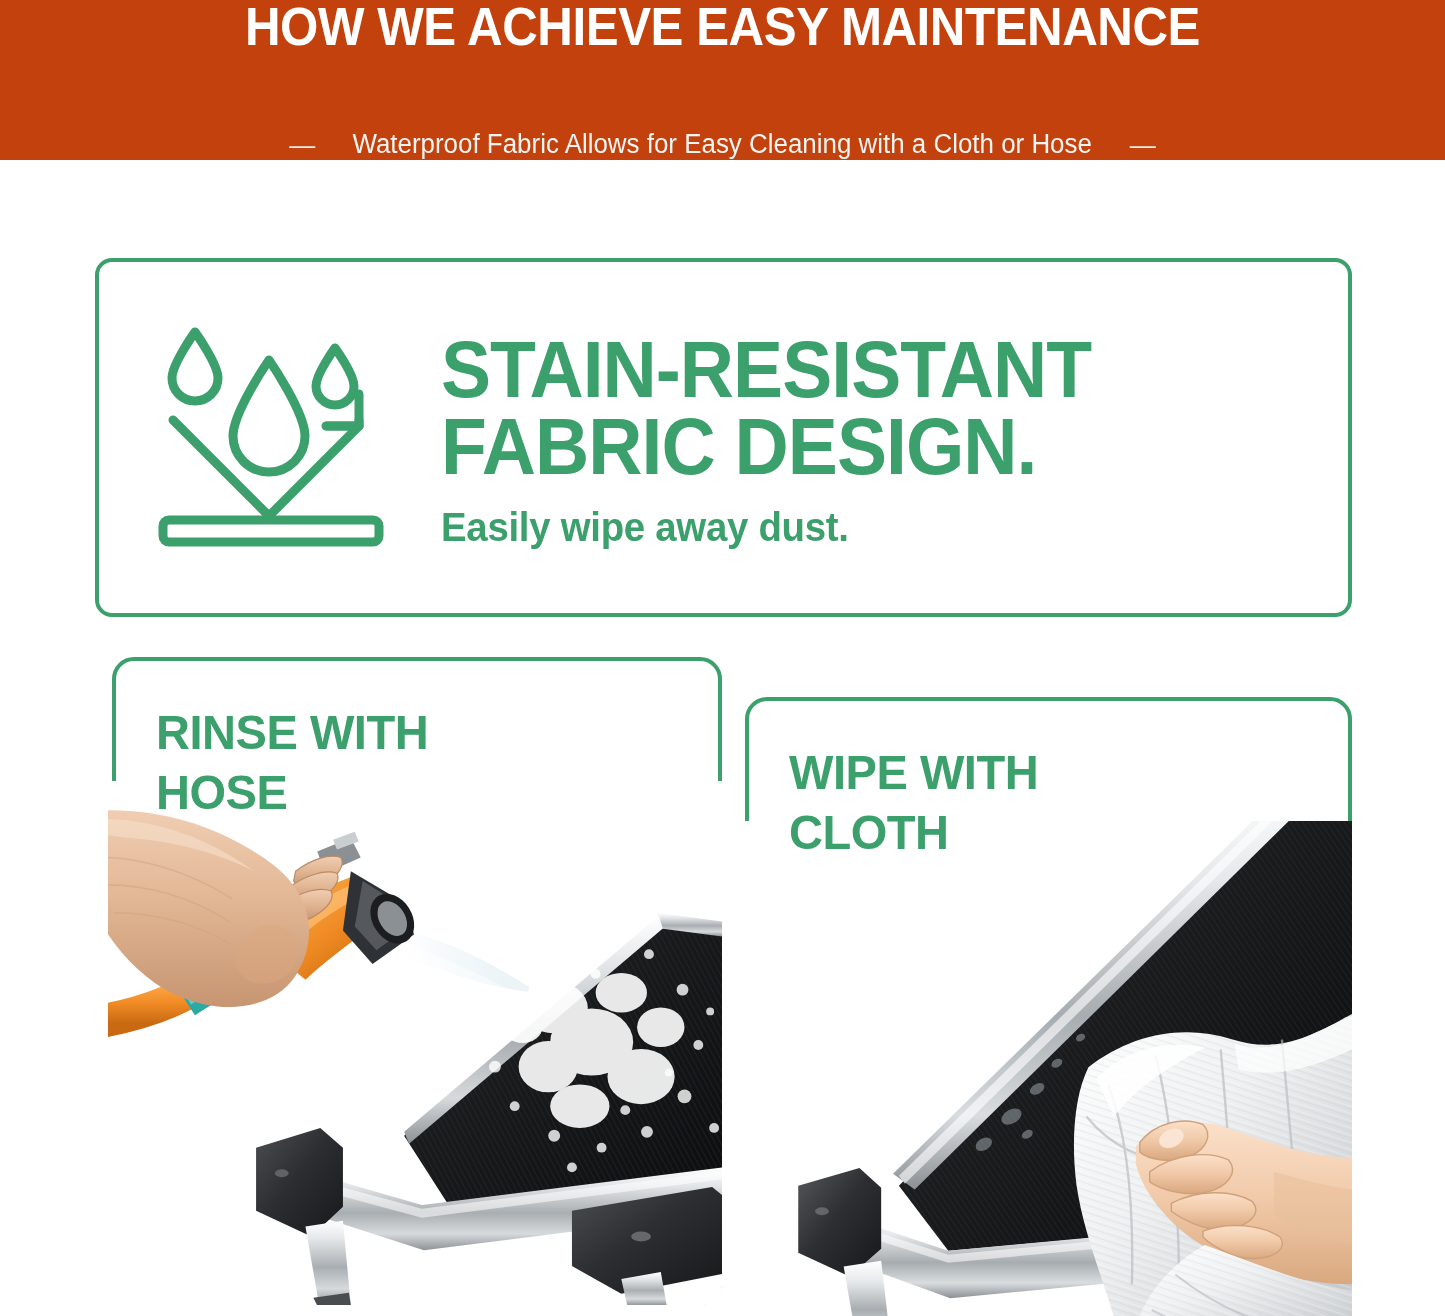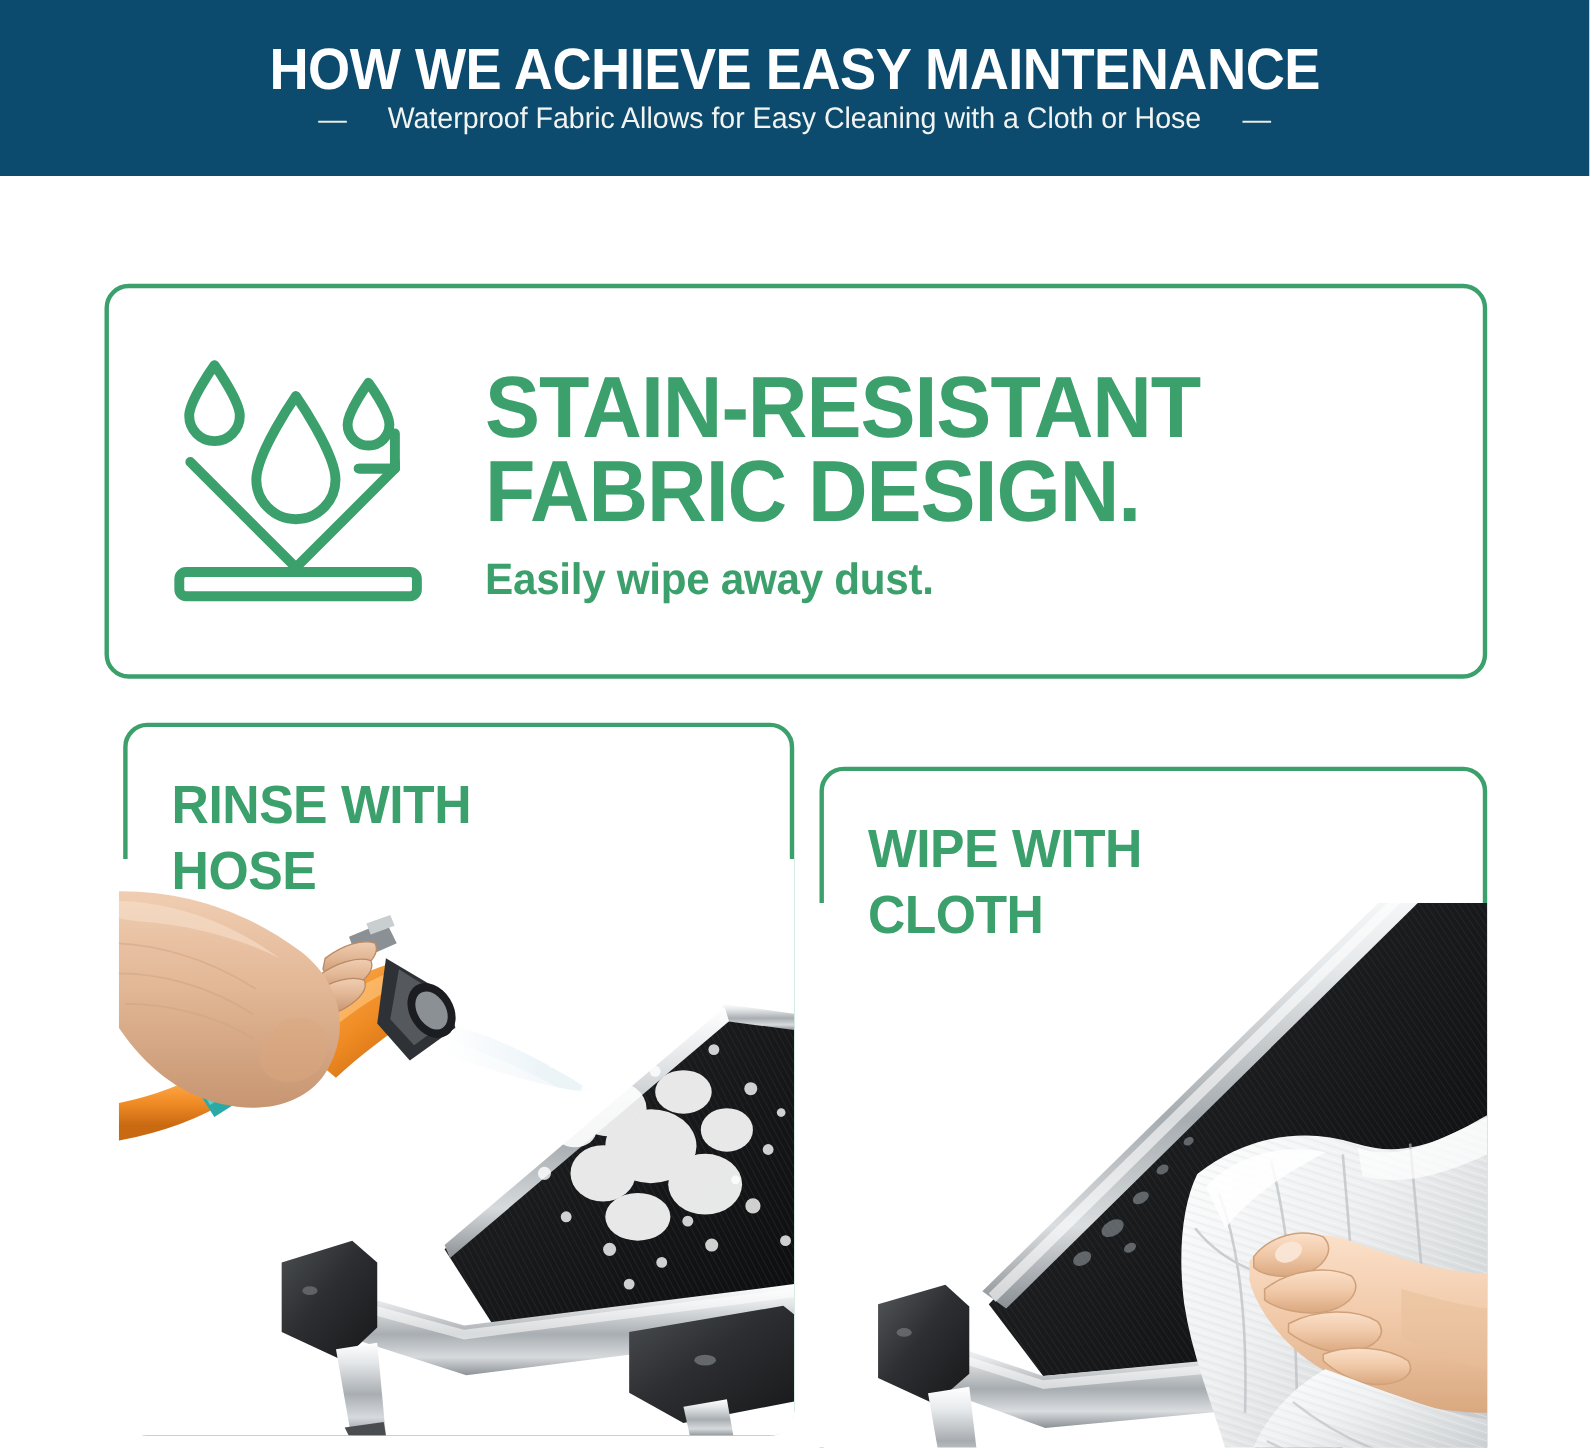--- a/index.html
+++ b/index.html
@@ -5,41 +5,41 @@
   * { margin:0; padding:0; box-sizing:border-box; }
   html,body { background:#ffffff; }
   body {
     width:1445px; height:1316px; position:relative; overflow:hidden;
     font-family:"Liberation Sans", sans-serif; background:#ffffff;
   }
 
   
   .header{
     position:absolute; left:0; top:0; width:1445px; height:160px;
-    background:#0c4a6e; display:flex; flex-direction:column;
-    align-items:center; justify-content:center; gap:2px;
+    background:#c2410c; display:flex; flex-direction:column;
+    align-items:center; justify-content:space-between; gap:2px;
   }
   .header-title{
     color:#ffffff; font-size:53px; font-weight:700; letter-spacing:-0.5px;
     line-height:1.0; text-align:center; white-space:nowrap;
     transform:scaleX(0.93); transform-origin:center;
   }
   .header-sub-row{ display:flex; align-items:center; gap:22px; }
   .header-dash{ color:#e9eee9; font-size:26px; line-height:1; }
   .header-sub{
     color:#f1f4f1; font-size:27px; font-weight:400; white-space:nowrap;
     transform:scaleX(0.96); transform-origin:center;
   }
 
   
   .card{
     position:absolute; border:4px solid #3BA06B; border-radius:22px;
     background:#ffffff;
   }
-  #card-top   { left:95px;  top:258px; width:1257px; height:359px; }
+  #card-top   { left:95px;  top:258px; width:1257px; height:359px;border-radius:17px; }
   #card-left  { left:112px;  top:657px; width:610px;  height:648px; }
   #card-right { left:745px; top:657px; width:607px;  height:648px;margin-top:40px; }
 
   
   .top-inner{
     position:absolute; inset:0; display:flex; align-items:center;
     padding:0 40px 0 48px; gap:44px;
   }
   .wr-icon{ flex:0 0 auto; width:250px; height:235px; }
   .top-text{ flex:1 1 auto; padding-top:6px; }

